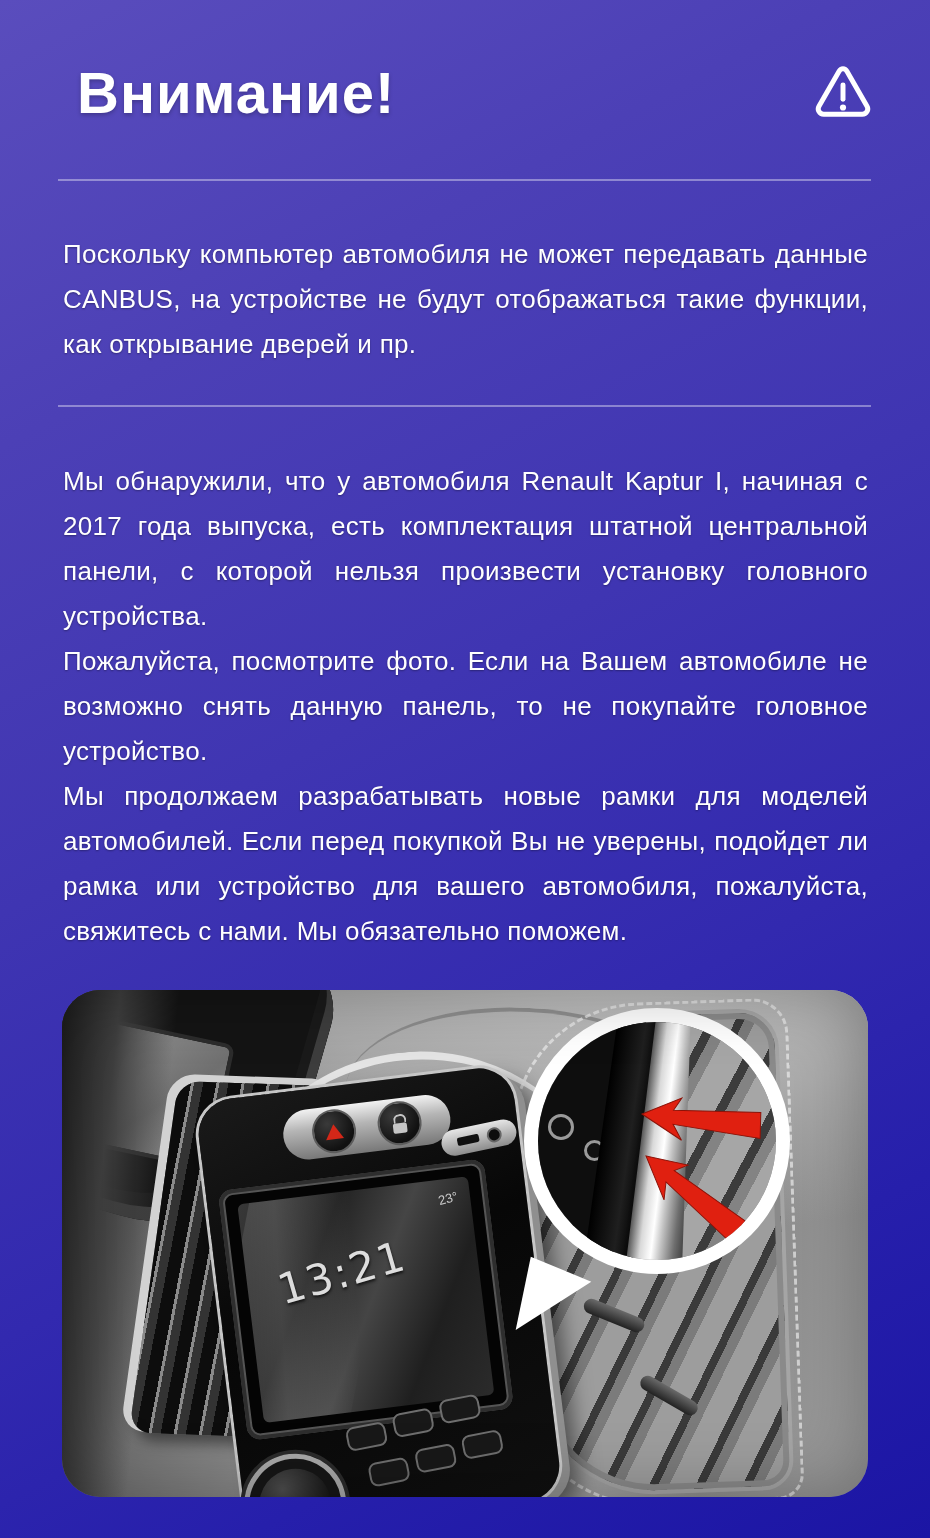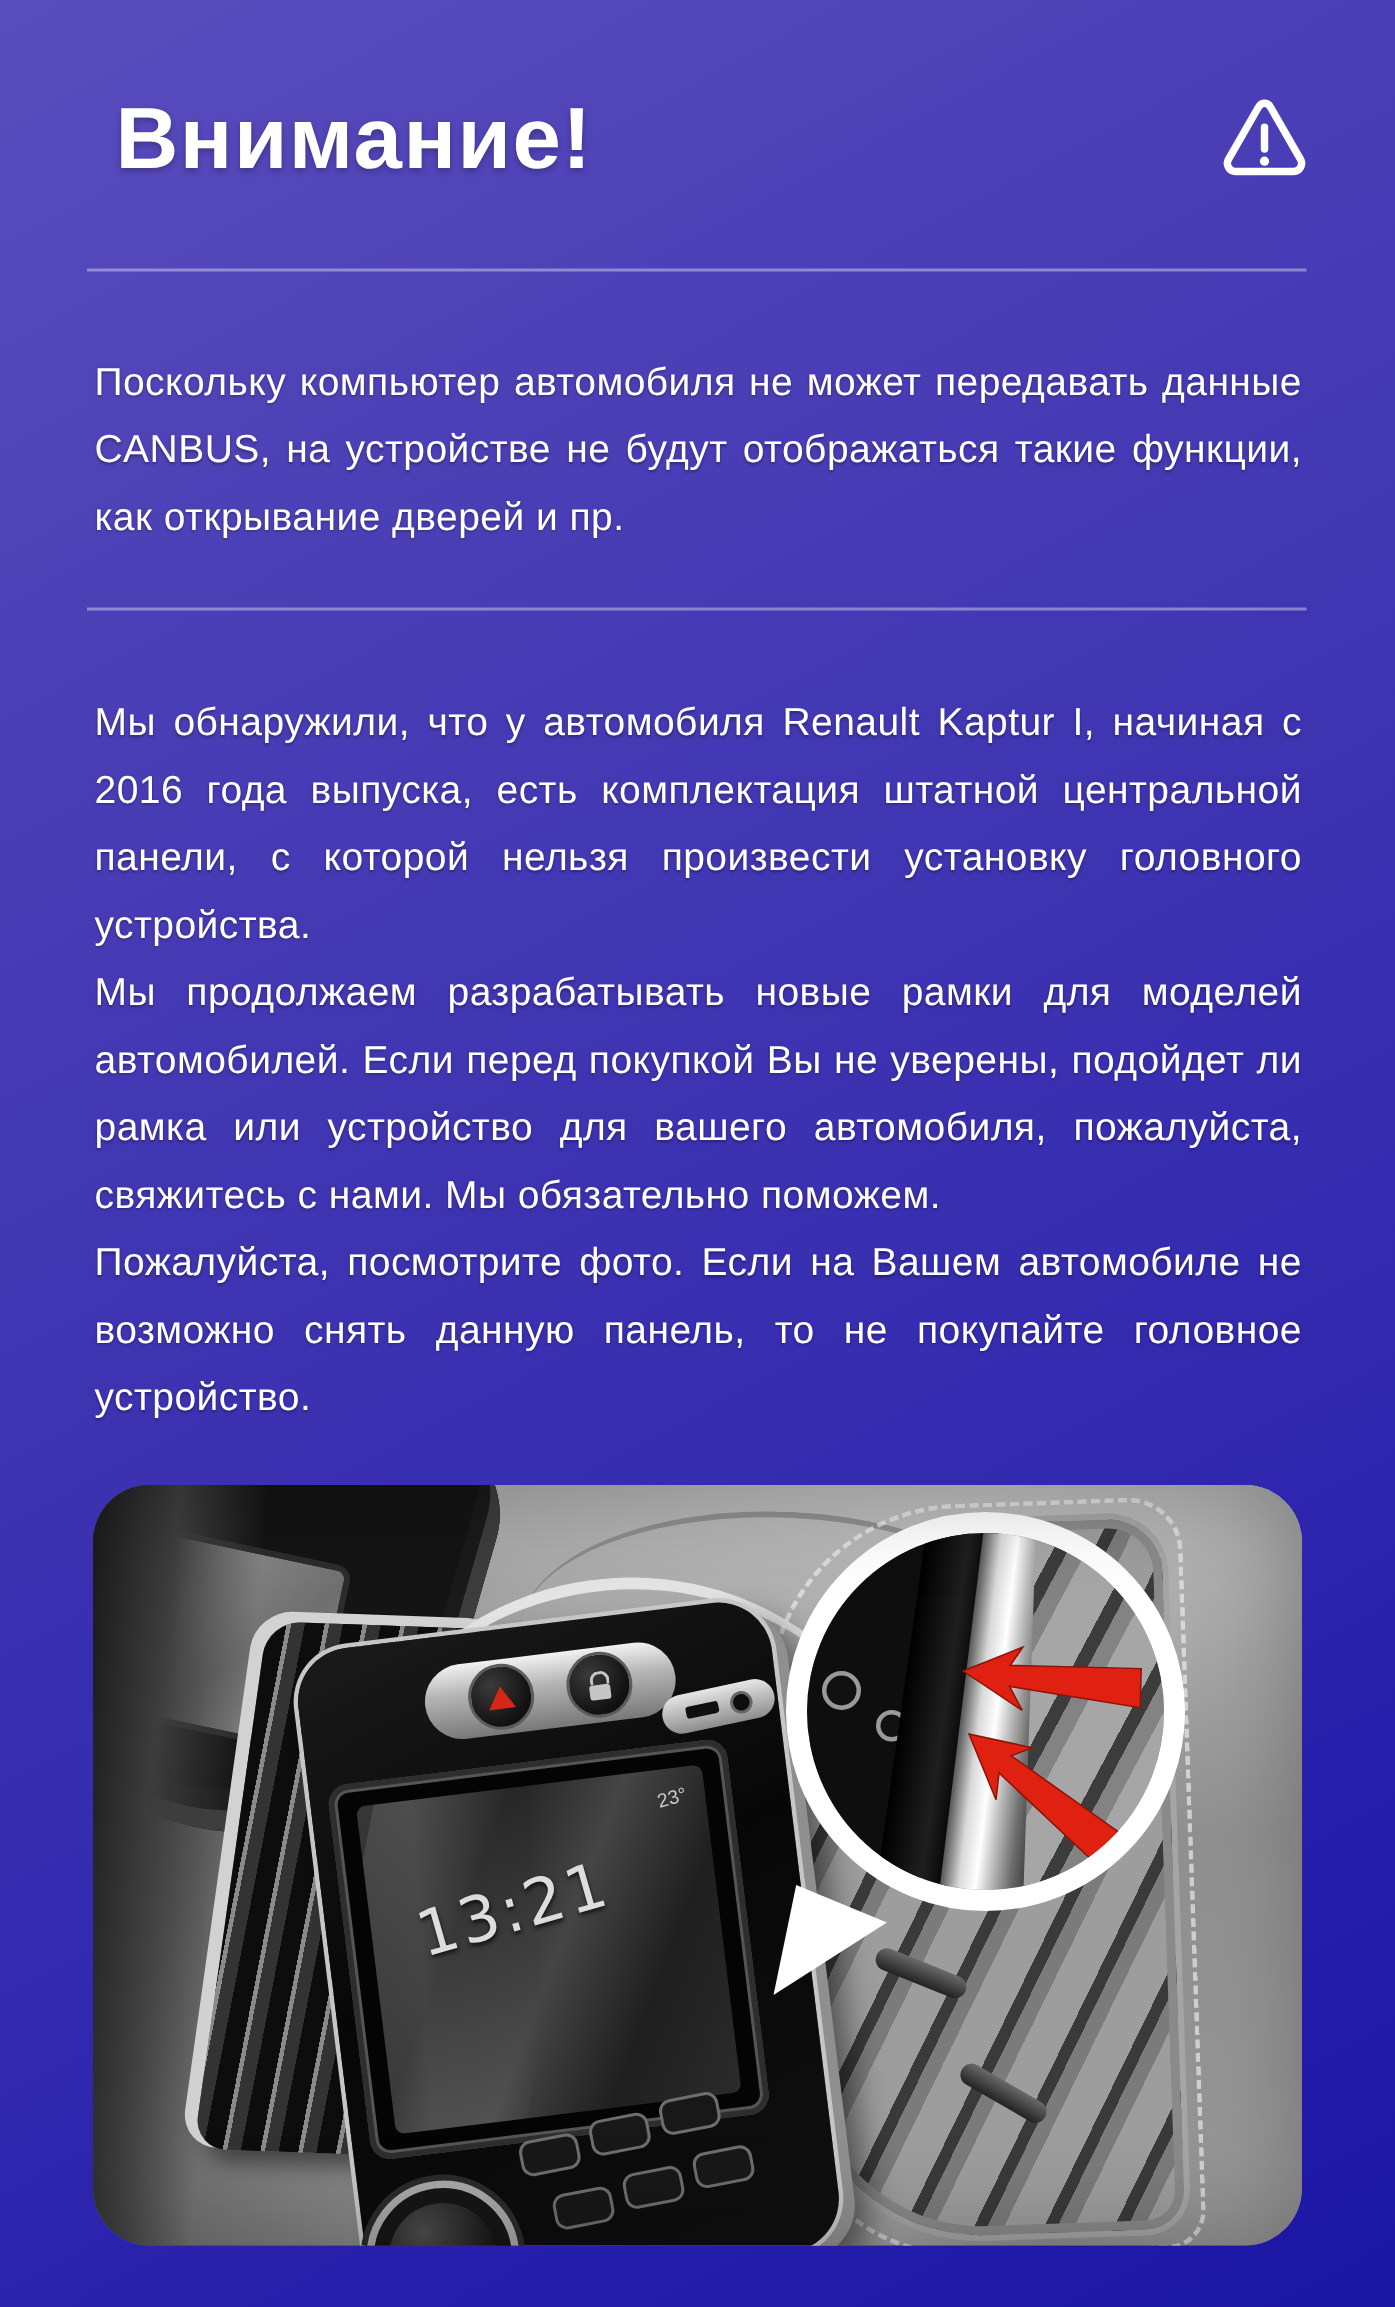--- a/index.html
+++ b/index.html
@@ -134,23 +134,23 @@
     </svg>
   </div>
 
   <div class="divider divider1"></div>
 
   <p class="body-text p1">Поскольку компьютер автомобиля не может передавать данные CANBUS, на устройстве не будут отображаться такие функции, как открывание дверей и пр.</p>
 
   <div class="divider divider2"></div>
 
   <div class="text-block">
-    <p>Мы обнаружили, что у автомобиля Renault Kaptur I, начиная с 2016 года выпуска, есть комплектация штатной центральной панели, с которой нельзя произвести установку головного устройства.</p>
+    <p>Мы обнаружили, что у автомобиля Renault Kaptur I, начиная с 2017 года выпуска, есть комплектация штатной центральной панели, с которой нельзя произвести установку головного устройства.</p>
+    <p>Пожалуйста, посмотрите  фото. Если на Вашем автомобиле не возможно снять данную панель, то не покупайте головное устройство.</p>
     <p>Мы продолжаем разрабатывать новые рамки для моделей автомобилей. Если перед покупкой Вы не уверены, подойдет ли рамка или устройство для вашего автомобиля, пожалуйста, свяжитесь с нами. Мы обязательно поможем.</p>
-    <p>Пожалуйста, посмотрите  фото. Если на Вашем автомобиле не возможно снять данную панель, то не покупайте головное устройство.</p>
   </div>
 
   <div class="photo">
     <div class="p-sweep"></div>
     <div class="p-seam"></div>
     <div class="p-cluster">
       <div class="p-cluster-screen"></div>
     </div>
     <div class="p-apillar"></div>
     <div class="p-left-vent"></div>

